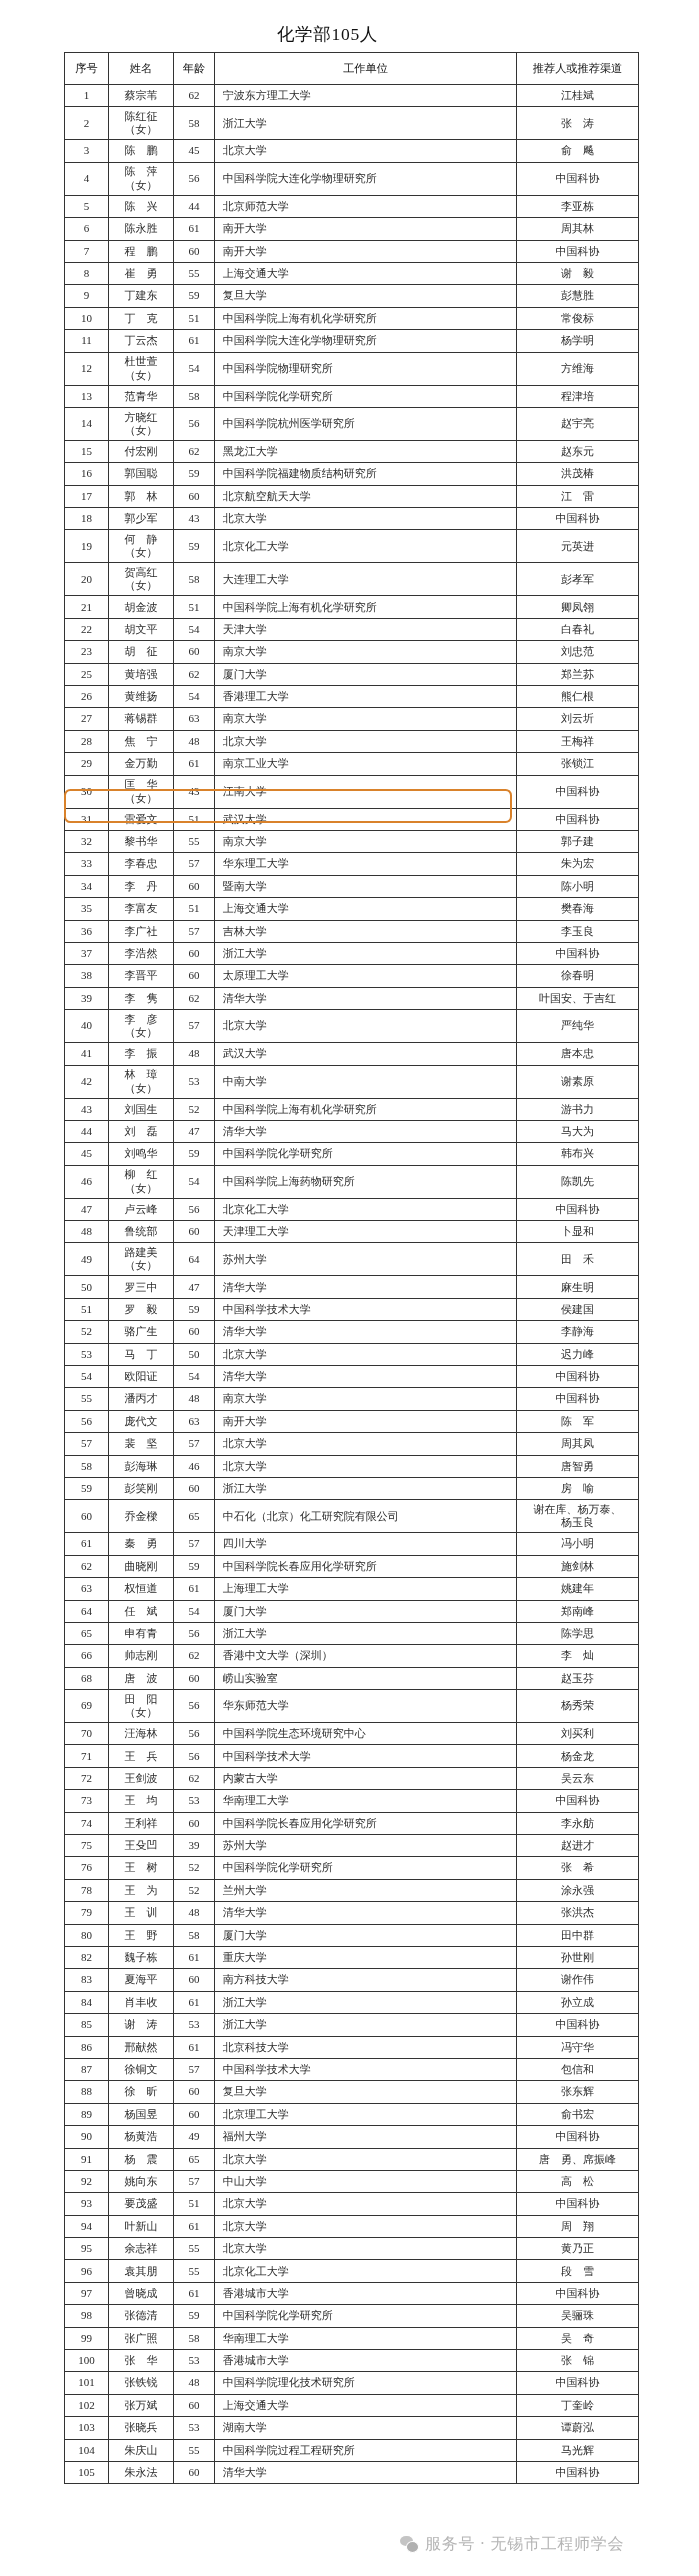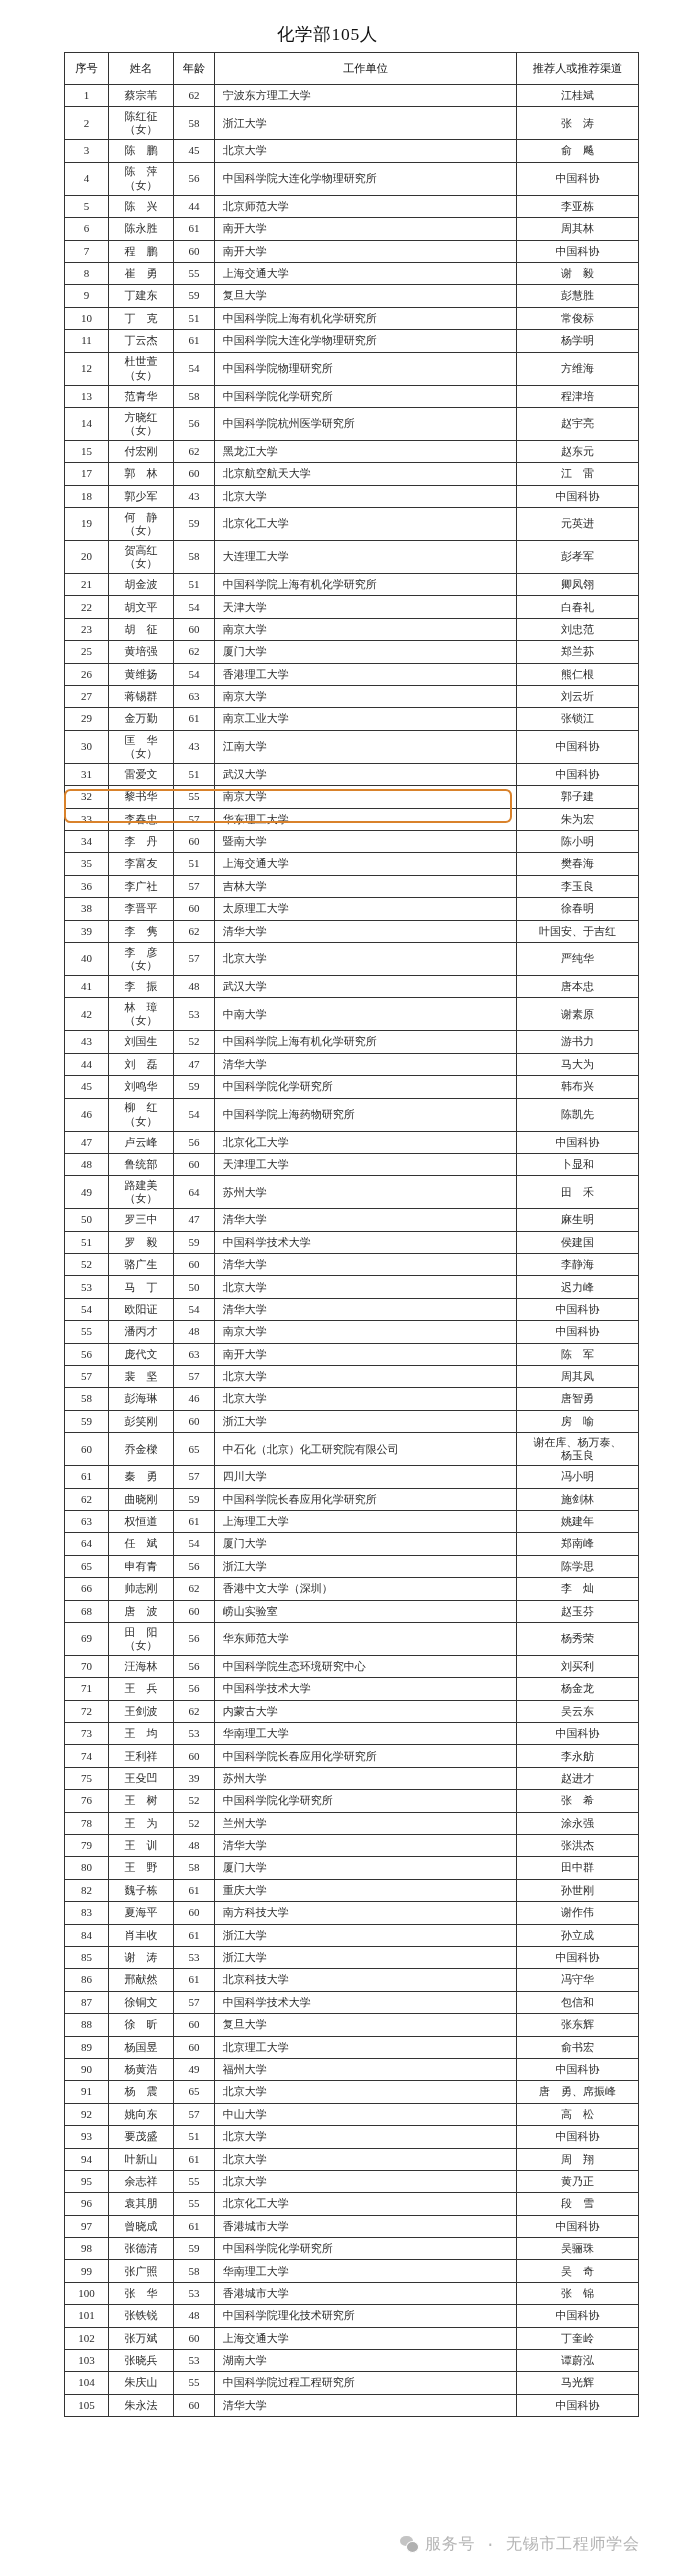--- a/index.html
+++ b/index.html
@@ -14,21 +14,21 @@
   table.roster th { height: 31px; font-weight: normal; font-size: 11.2px; color: #111; }
   table.roster td { height: 21.4px; }
   table.roster tr.tall td { height: 32px; }
   table.roster td.unit { text-align: left; padding-left: 7.7px; }
   table.roster td.name { letter-spacing: 0; }
   .col-no { width: 44px; } .col-name { width: 65px; } .col-age { width: 41px; }
   .col-unit { width: 302px; } .col-rec { width: 122px; }
   .highlight { position: absolute; left: 64px; width: 448px; border: 2.1px solid #d9822b;
                border-radius: 6.3px; box-sizing: border-box; pointer-events: none; }
   .watermark { position: absolute; top: 2531px; left: 400px; height: 26.6px; display: flex;
-               align-items: center; color: #b5b5b5; font-family: Liberation Mono, monospace;
+               align-items: center; color: #b5b5b5; font-family: Liberation Serif, serif;
                font-size: 16px; letter-spacing: 0.7px; }
   .wm-icon { width: 18px; height: 17px; position: relative; margin-right: 7px; }
   .wm-icon .b1 { position: absolute; left: 0; top: 0; width: 12.6px; height: 10.5px; border-radius: 50%; background: #c4c4c4; }
   .wm-icon .b2 { position: absolute; left: 6.3px; top: 5.6px; width: 11.2px; height: 9.8px; border-radius: 50%; background: #b0b0b0; border: 0.7px solid #fff; }
 </style>
 </head>
 <body>
 
 <div class="title">化学部105人</div>
 
@@ -149,20 +149,27 @@
         <td>赵宇亮</td>
       </tr>
       <tr>
         <td>15</td>
         <td class="name">付宏刚</td>
         <td>62</td>
         <td class="unit">黑龙江大学</td>
         <td>赵东元</td>
       </tr>
       <tr>
+        <td>16</td>
+        <td class="name">郭国聪</td>
+        <td>59</td>
+        <td class="unit">中国科学院福建物质结构研究所</td>
+        <td>洪茂椿</td>
+      </tr>
+      <tr>
         <td>17</td>
         <td class="name">郭　林</td>
         <td>60</td>
         <td class="unit">北京航空航天大学</td>
         <td>江　雷</td>
       </tr>
       <tr>
         <td>18</td>
         <td class="name">郭少军</td>
         <td>43</td>
@@ -219,20 +226,27 @@
         <td>熊仁根</td>
       </tr>
       <tr>
         <td>27</td>
         <td class="name">蒋锡群</td>
         <td>63</td>
         <td class="unit">南京大学</td>
         <td>刘云圻</td>
       </tr>
       <tr>
+        <td>28</td>
+        <td class="name">焦　宁</td>
+        <td>48</td>
+        <td class="unit">北京大学</td>
+        <td>王梅祥</td>
+      </tr>
+      <tr>
         <td>29</td>
         <td class="name">金万勤</td>
         <td>61</td>
         <td class="unit">南京工业大学</td>
         <td>张锁江</td>
       </tr>
       <tr class="tall">
         <td>30</td>
         <td class="name">匡　华<br>（女）</td>
         <td>43</td>
@@ -273,20 +287,27 @@
         <td>51</td>
         <td class="unit">上海交通大学</td>
         <td>樊春海</td>
       </tr>
       <tr>
         <td>36</td>
         <td class="name">李广社</td>
         <td>57</td>
         <td class="unit">吉林大学</td>
         <td>李玉良</td>
+      </tr>
+      <tr>
+        <td>37</td>
+        <td class="name">李浩然</td>
+        <td>60</td>
+        <td class="unit">浙江大学</td>
+        <td>中国科协</td>
       </tr>
       <tr>
         <td>38</td>
         <td class="name">李晋平</td>
         <td>60</td>
         <td class="unit">太原理工大学</td>
         <td>徐春明</td>
       </tr>
       <tr>
         <td>39</td>

